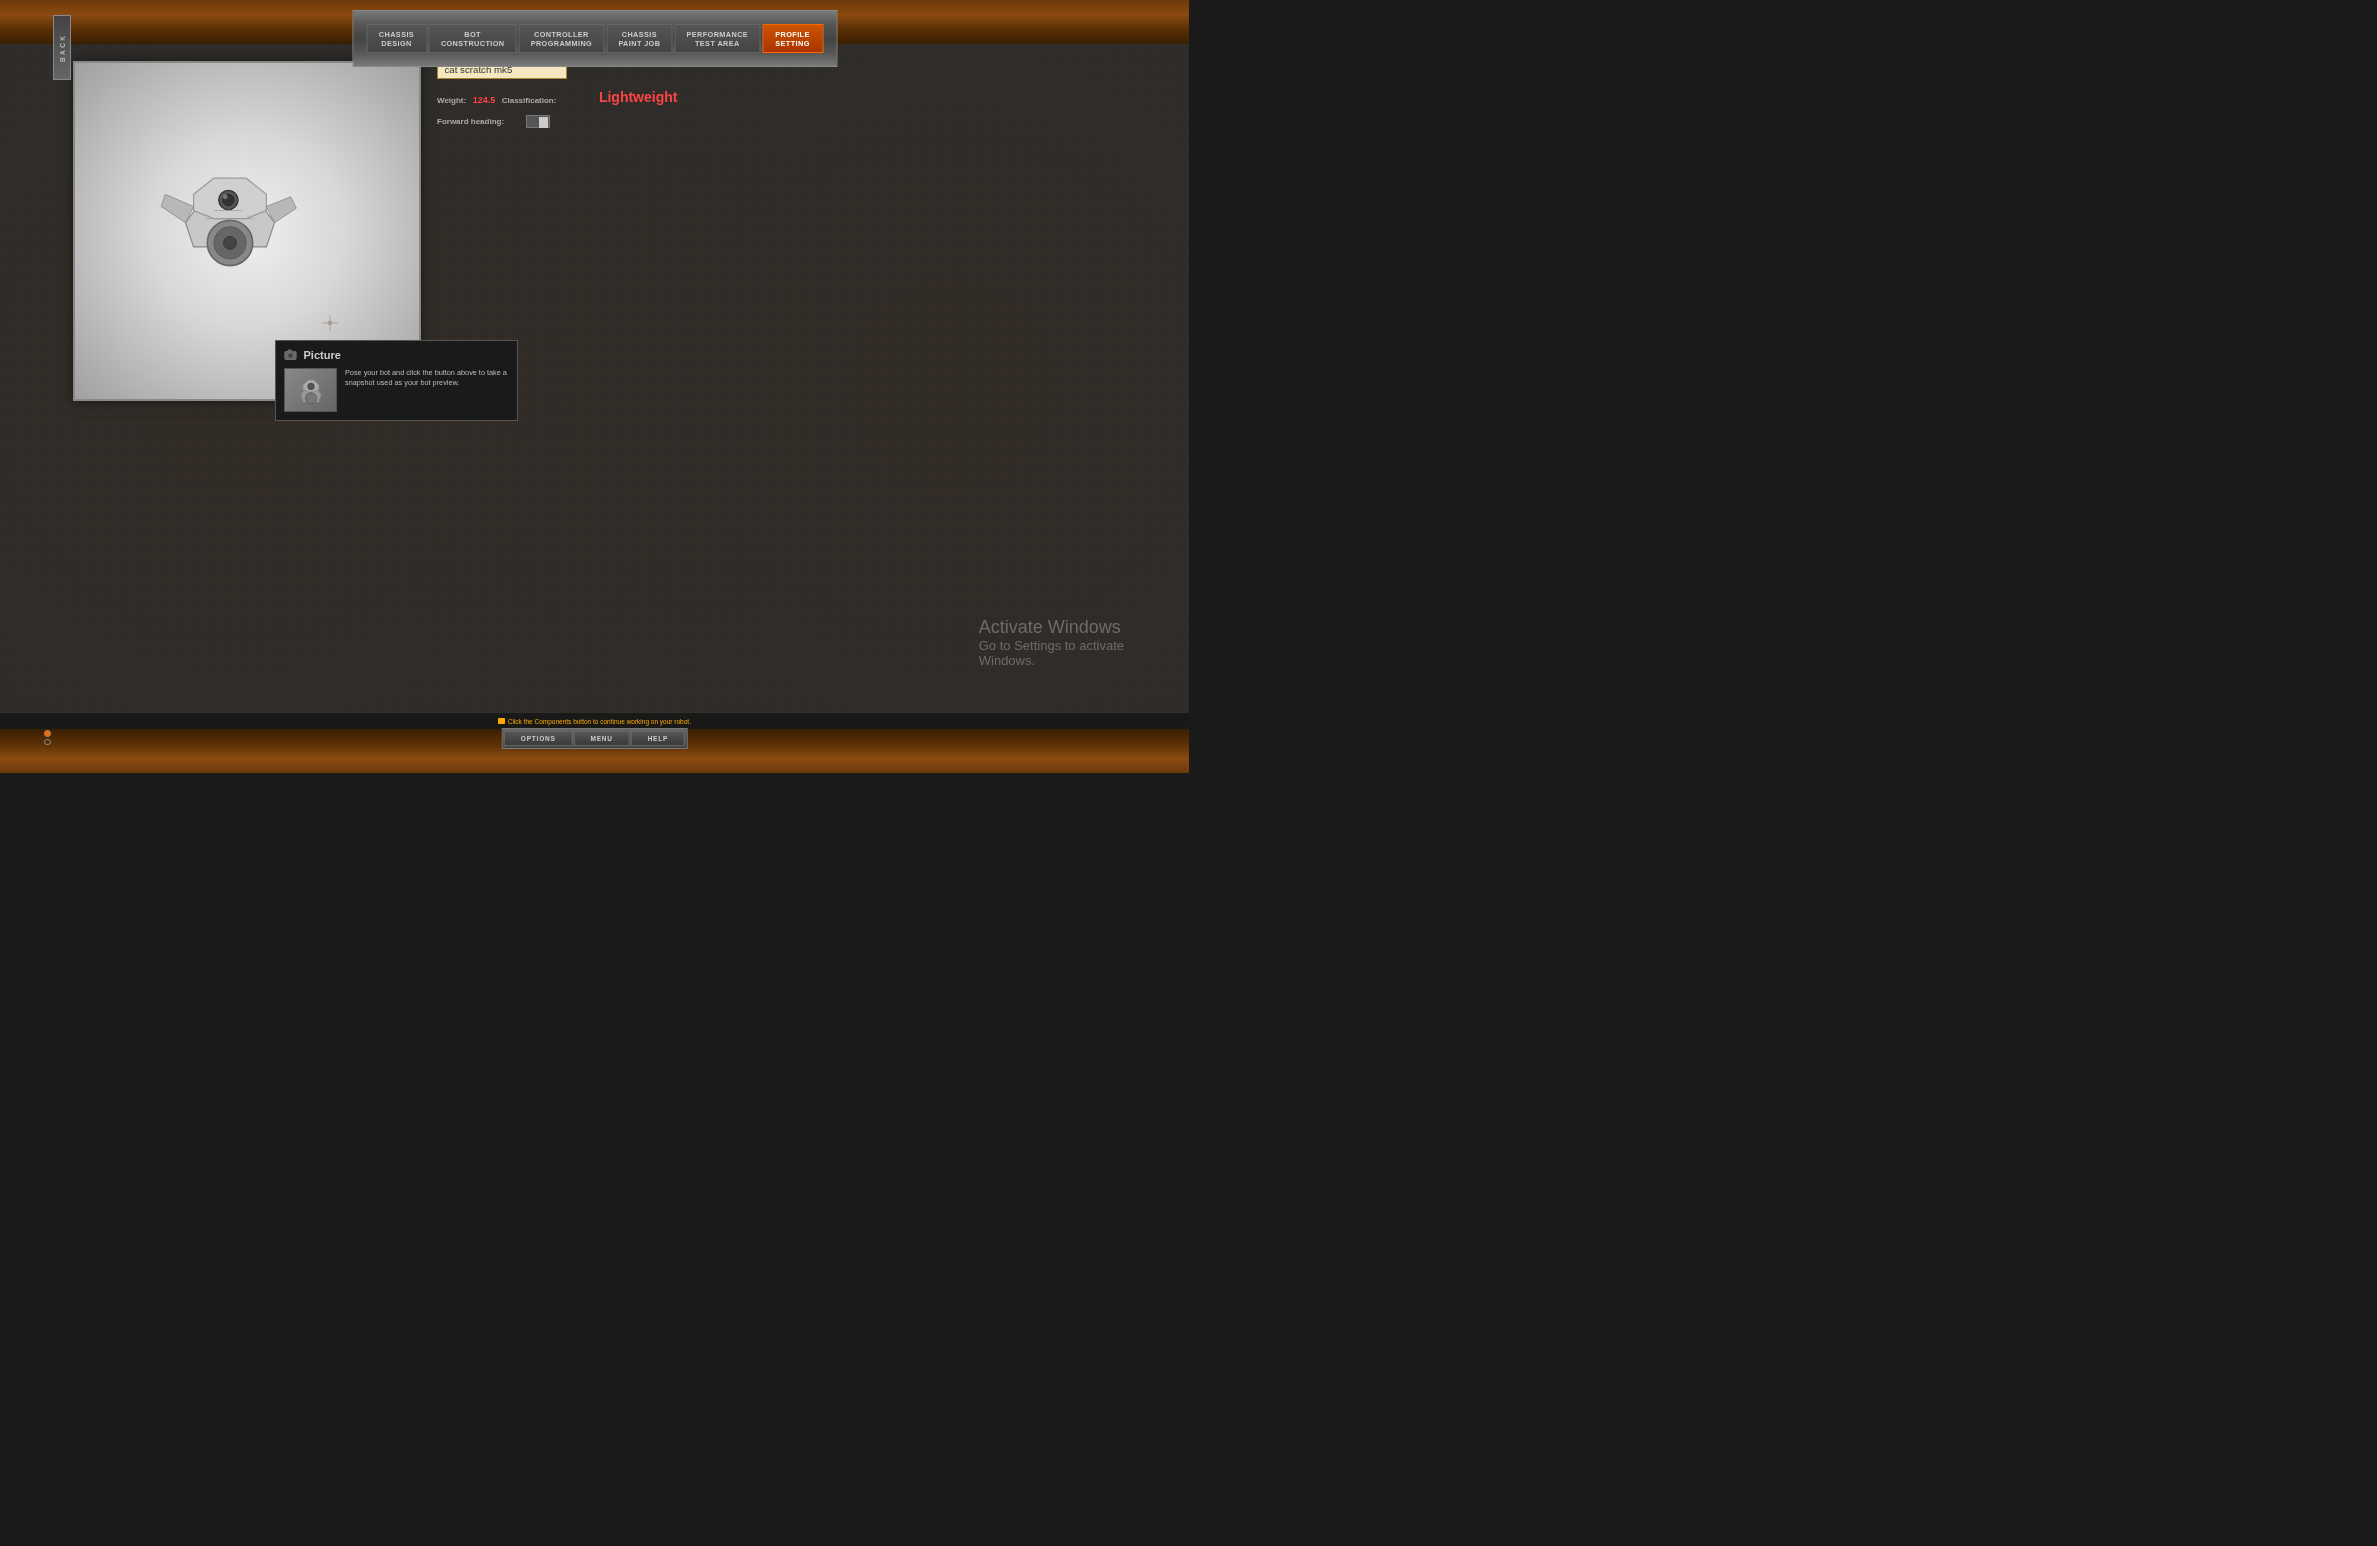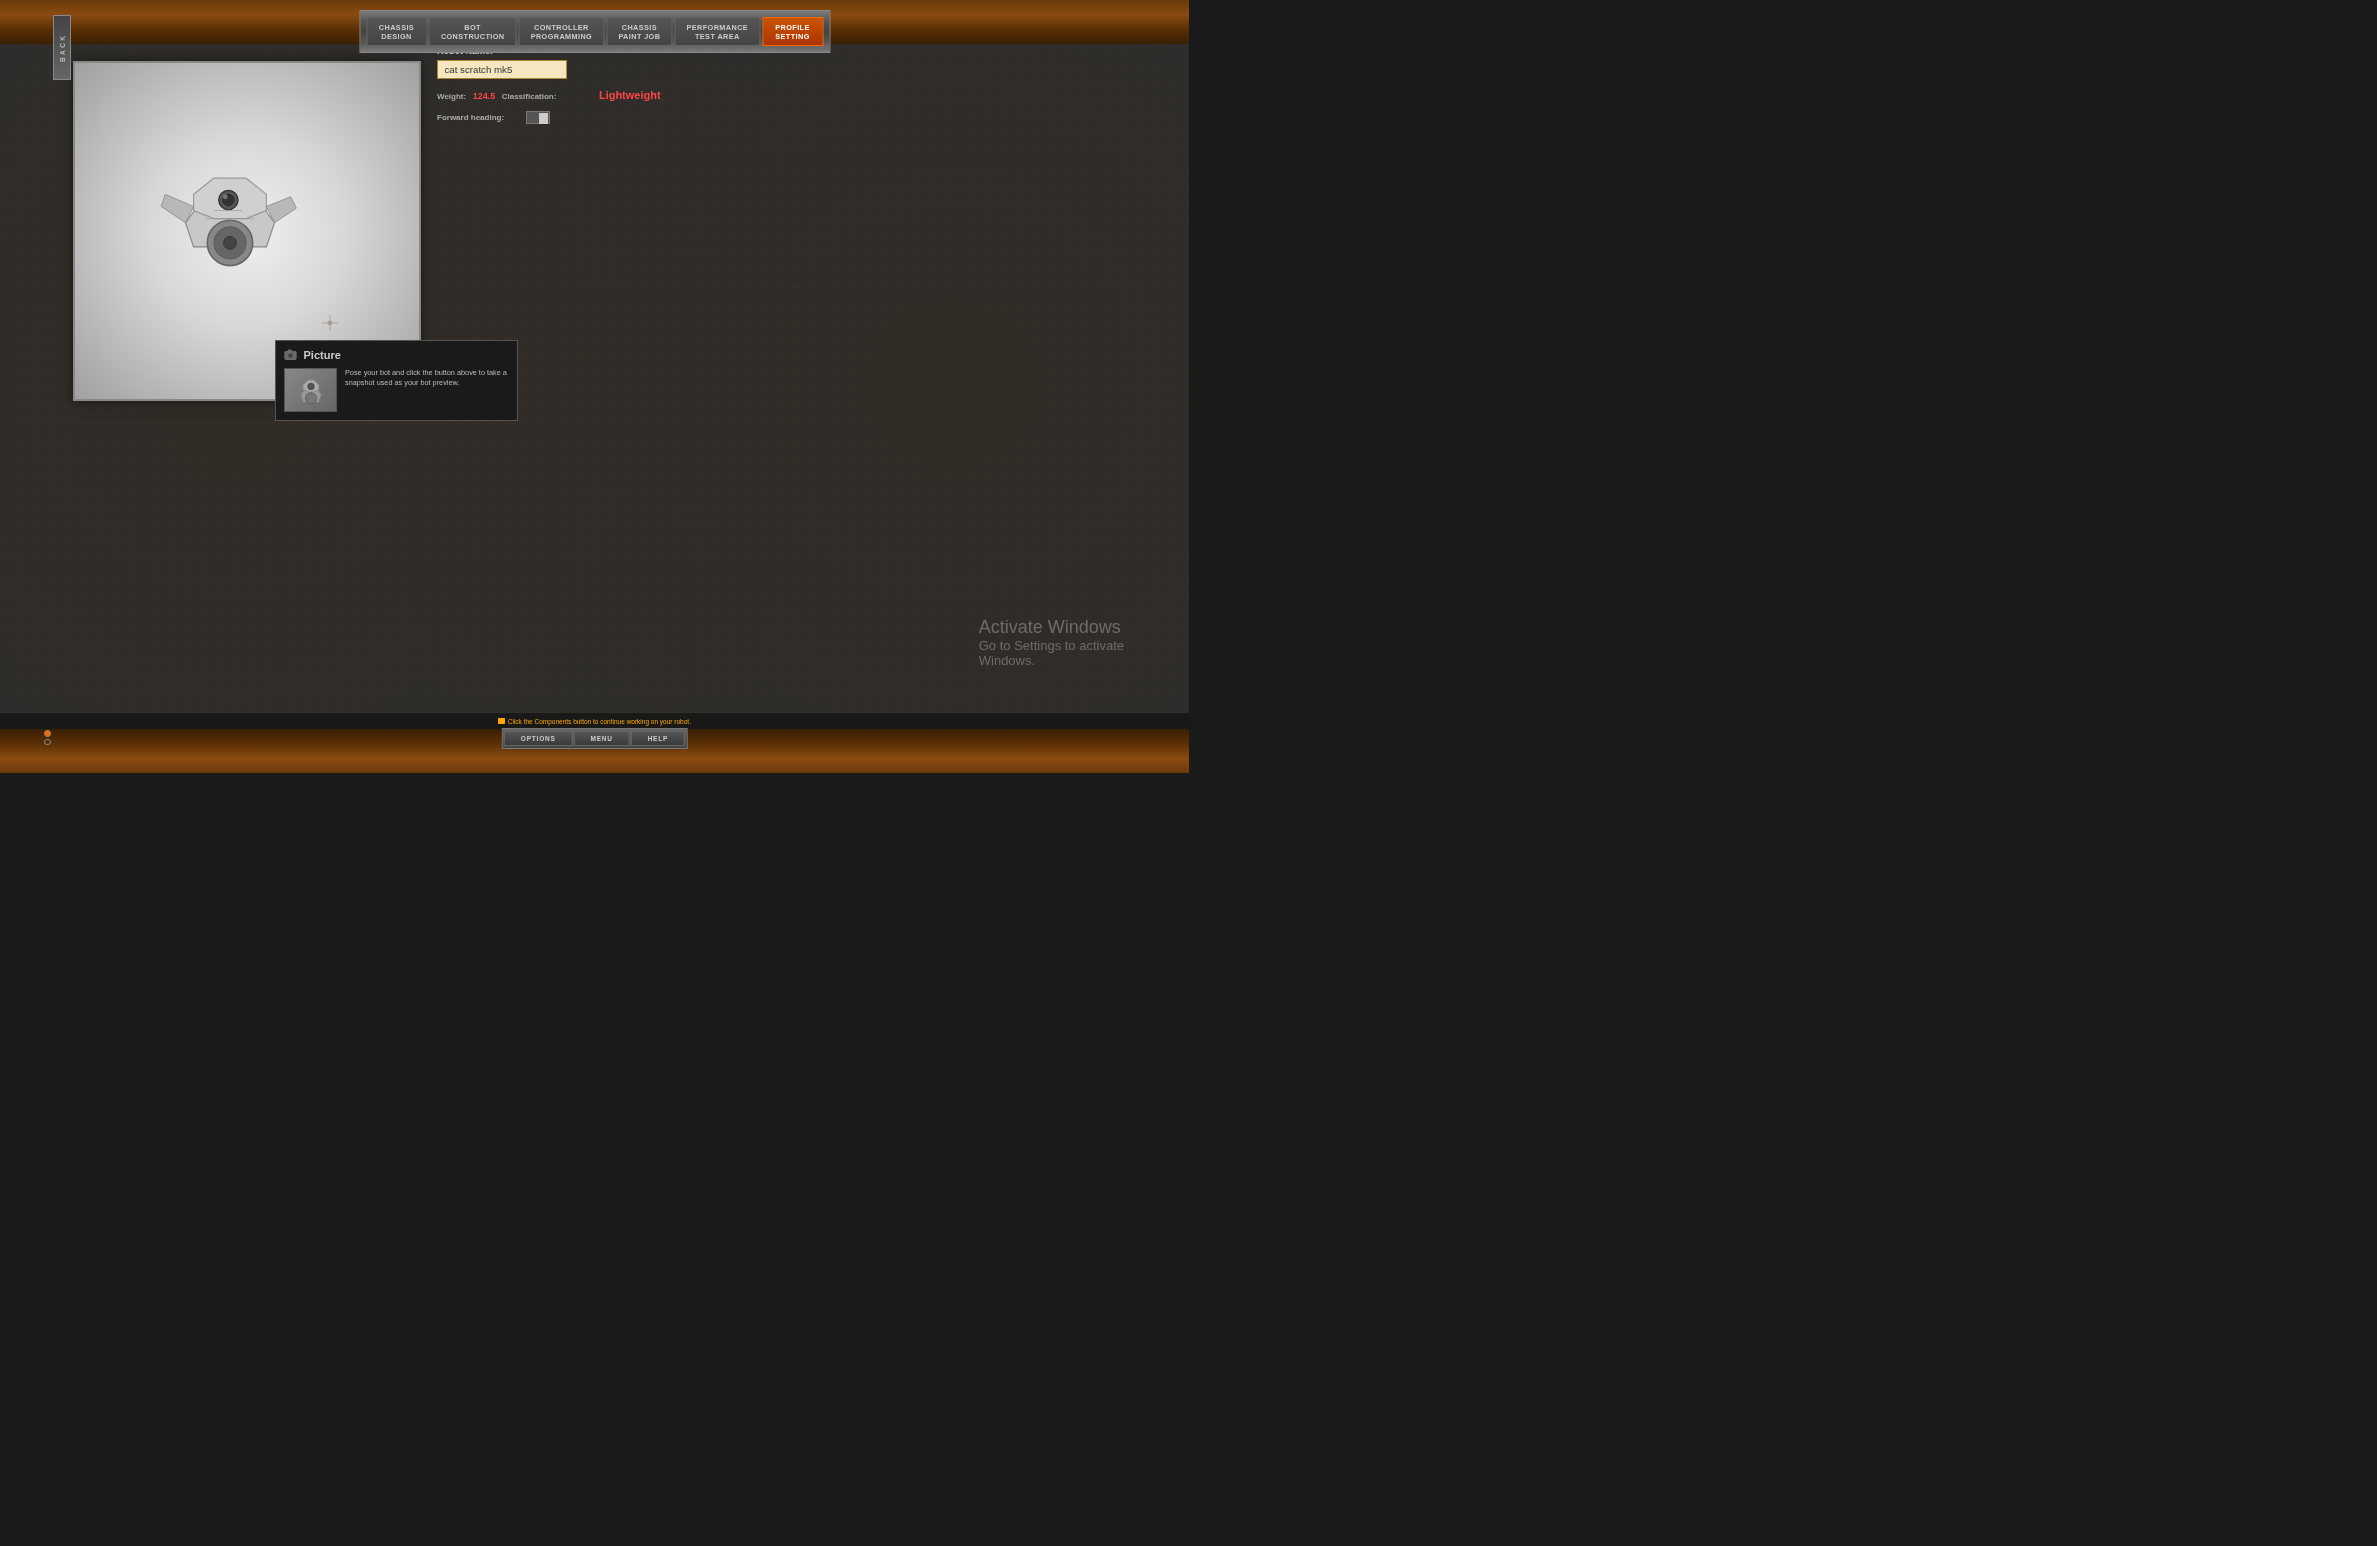--- a/index.html
+++ b/index.html
@@ -70,21 +70,21 @@
     .nav-bar {
       position: absolute;
       top: 9.7px;
       left: 50%;
       transform: translateX(-50%);
       display: flex;
       align-items: center;
       z-index: 10;
       background: linear-gradient(to bottom, #7a7a7a, #555, #444, #555, #7a7a7a);
       border: 1.6px solid #888;
-      padding: 6px;
+      padding: 13px;
       gap: 1.6px;
     }
 
     .nav-item {
       padding: 4.9px 11.3px;
       font-size: 7.3px;
       font-weight: bold;
       text-align: center;
       text-transform: uppercase;
       cursor: pointer;
@@ -214,21 +214,21 @@
 
     .stat-value-weight {
       color: #ff4444;
       font-weight: bold;
       font-size: 9px;
     }
 
     .stat-value-class {
       color: #ff4444;
       font-weight: bold;
-      font-size: 11px;
+      font-size: 14px;
       padding-left: 36px;
     }
 
     .heading-row {
       margin-top: 9.7px;
       display: flex;
       align-items: center;
       gap: 22px;
       font-size: 8px;
     }

